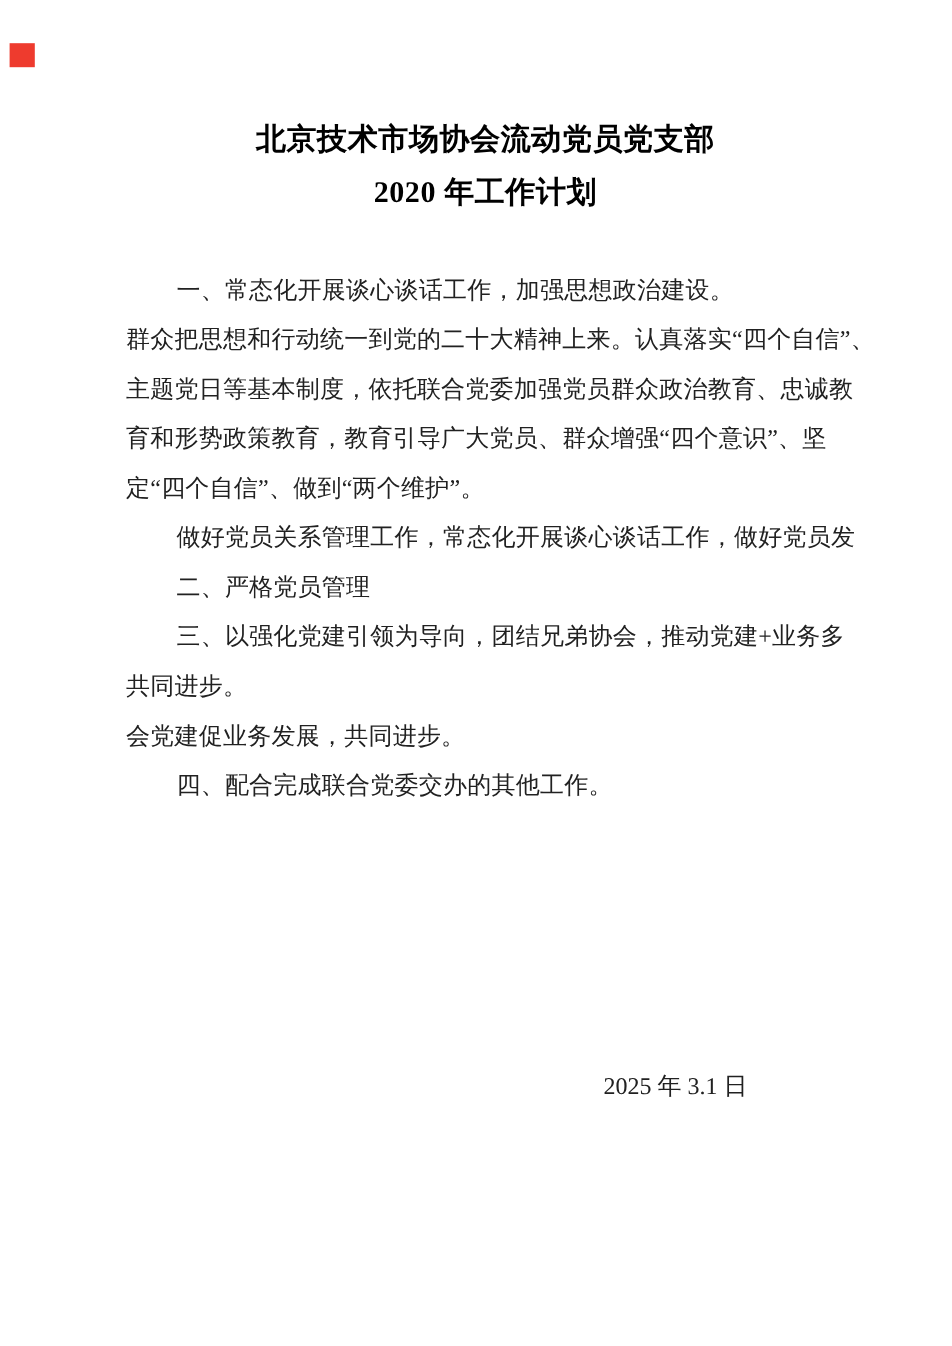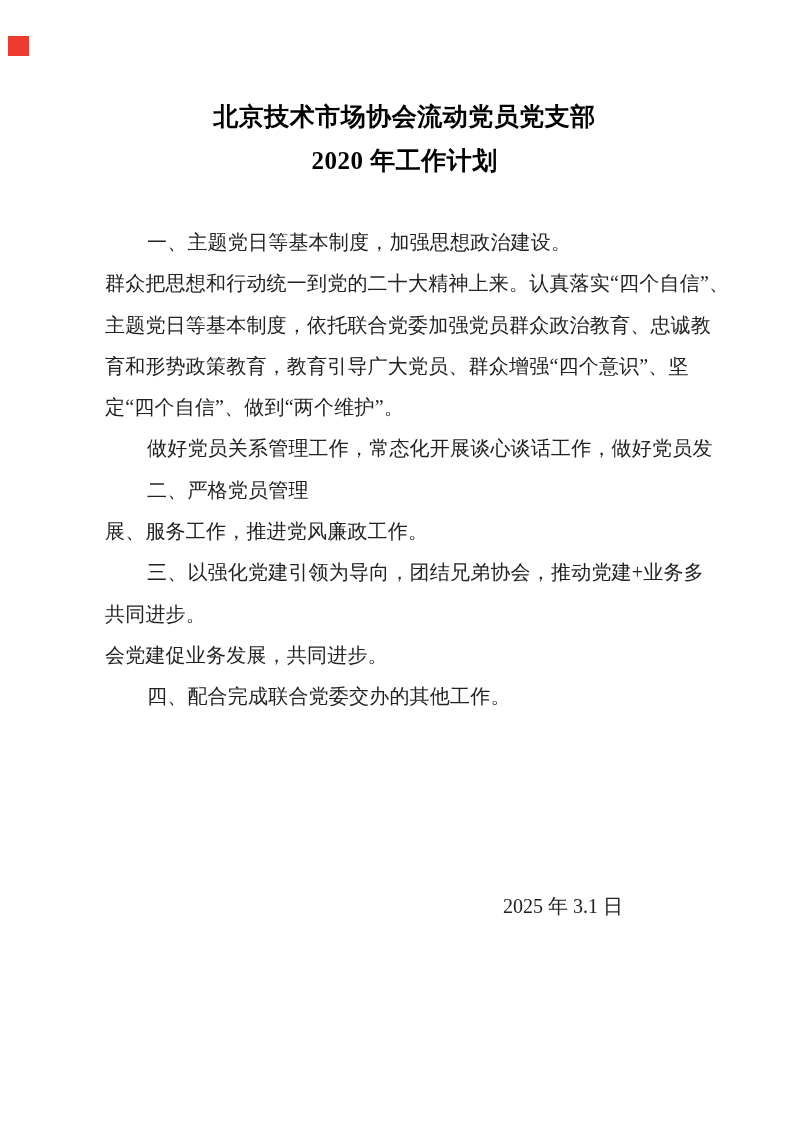--- a/index.html
+++ b/index.html
@@ -67,28 +67,27 @@
 
 <div class="page" style="background: rgb(255, 255, 255); padding-left: 16px;">
   <div class="corner-marker" style="background: rgb(238, 59, 46);"></div>
 
   <div class="doc-title">
     <div>北京技术市场协会流动党员党支部</div>
     <div>2020 年工作计划</div>
   </div>
 
   <div class="doc-body">
-      <div class="body-line indent">一、主题党日等基本制度，加强思想政治建设。</div>
+      <div class="body-line indent">一、常态化开展谈心谈话工作，加强思想政治建设。</div>
       <div class="body-line">群众把思想和行动统一到党的二十大精神上来。认真落实“四个自信”、</div>
       <div class="body-line">主题党日等基本制度，依托联合党委加强党员群众政治教育、忠诚教</div>
       <div class="body-line">育和形势政策教育，教育引导广大党员、群众增强“四个意识”、坚</div>
       <div class="body-line">定“四个自信”、做到“两个维护”。</div>
       <div class="body-line indent">做好党员关系管理工作，常态化开展谈心谈话工作，做好党员发</div>
       <div class="body-line indent">二、严格党员管理</div>
-      <div class="body-line">展、服务工作，推进党风廉政工作。</div>
       <div class="body-line indent">三、以强化党建引领为导向，团结兄弟协会，推动党建+业务多</div>
       <div class="body-line">共同进步。</div>
       <div class="body-line">会党建促业务发展，共同进步。</div>
       <div class="body-line indent">四、配合完成联合党委交办的其他工作。</div>
     </div>
 
   <div class="doc-date">2025 年 3.1 日</div>
 </div>
 
 </body></html>

